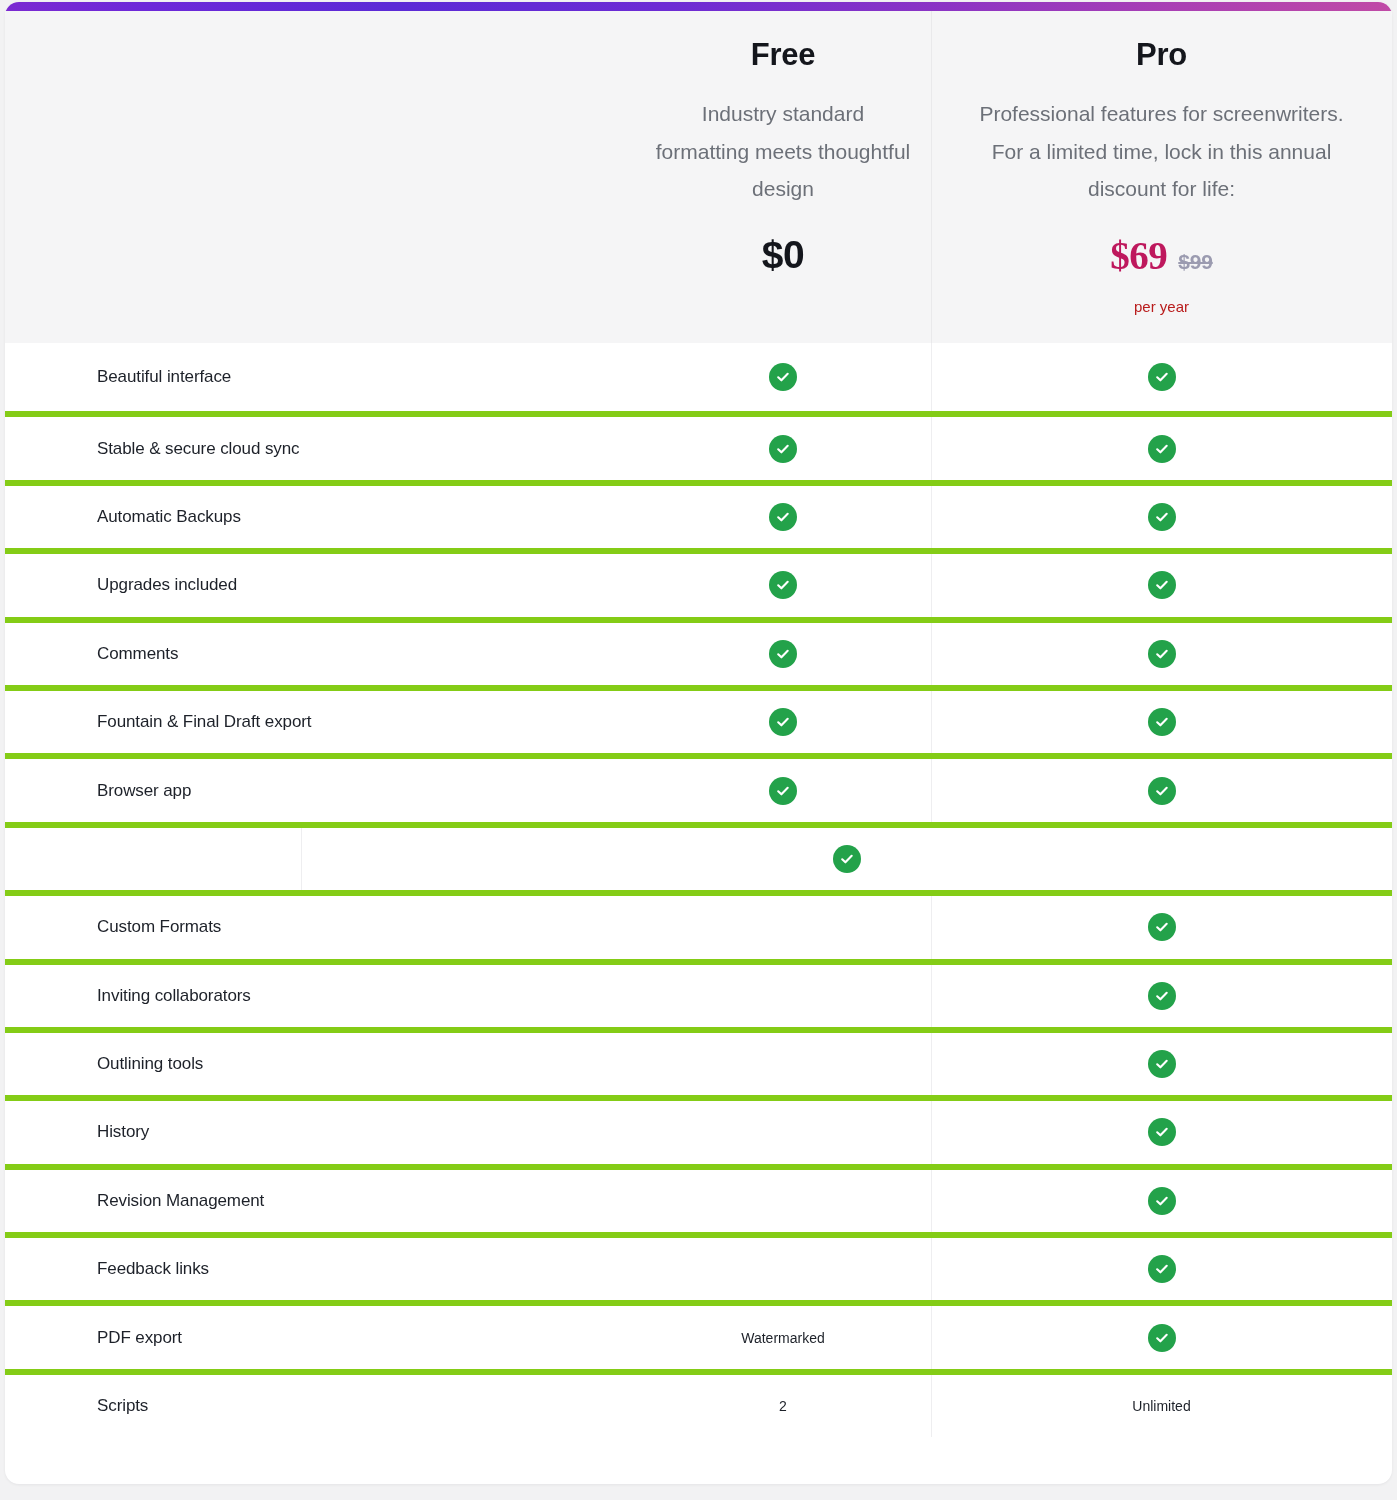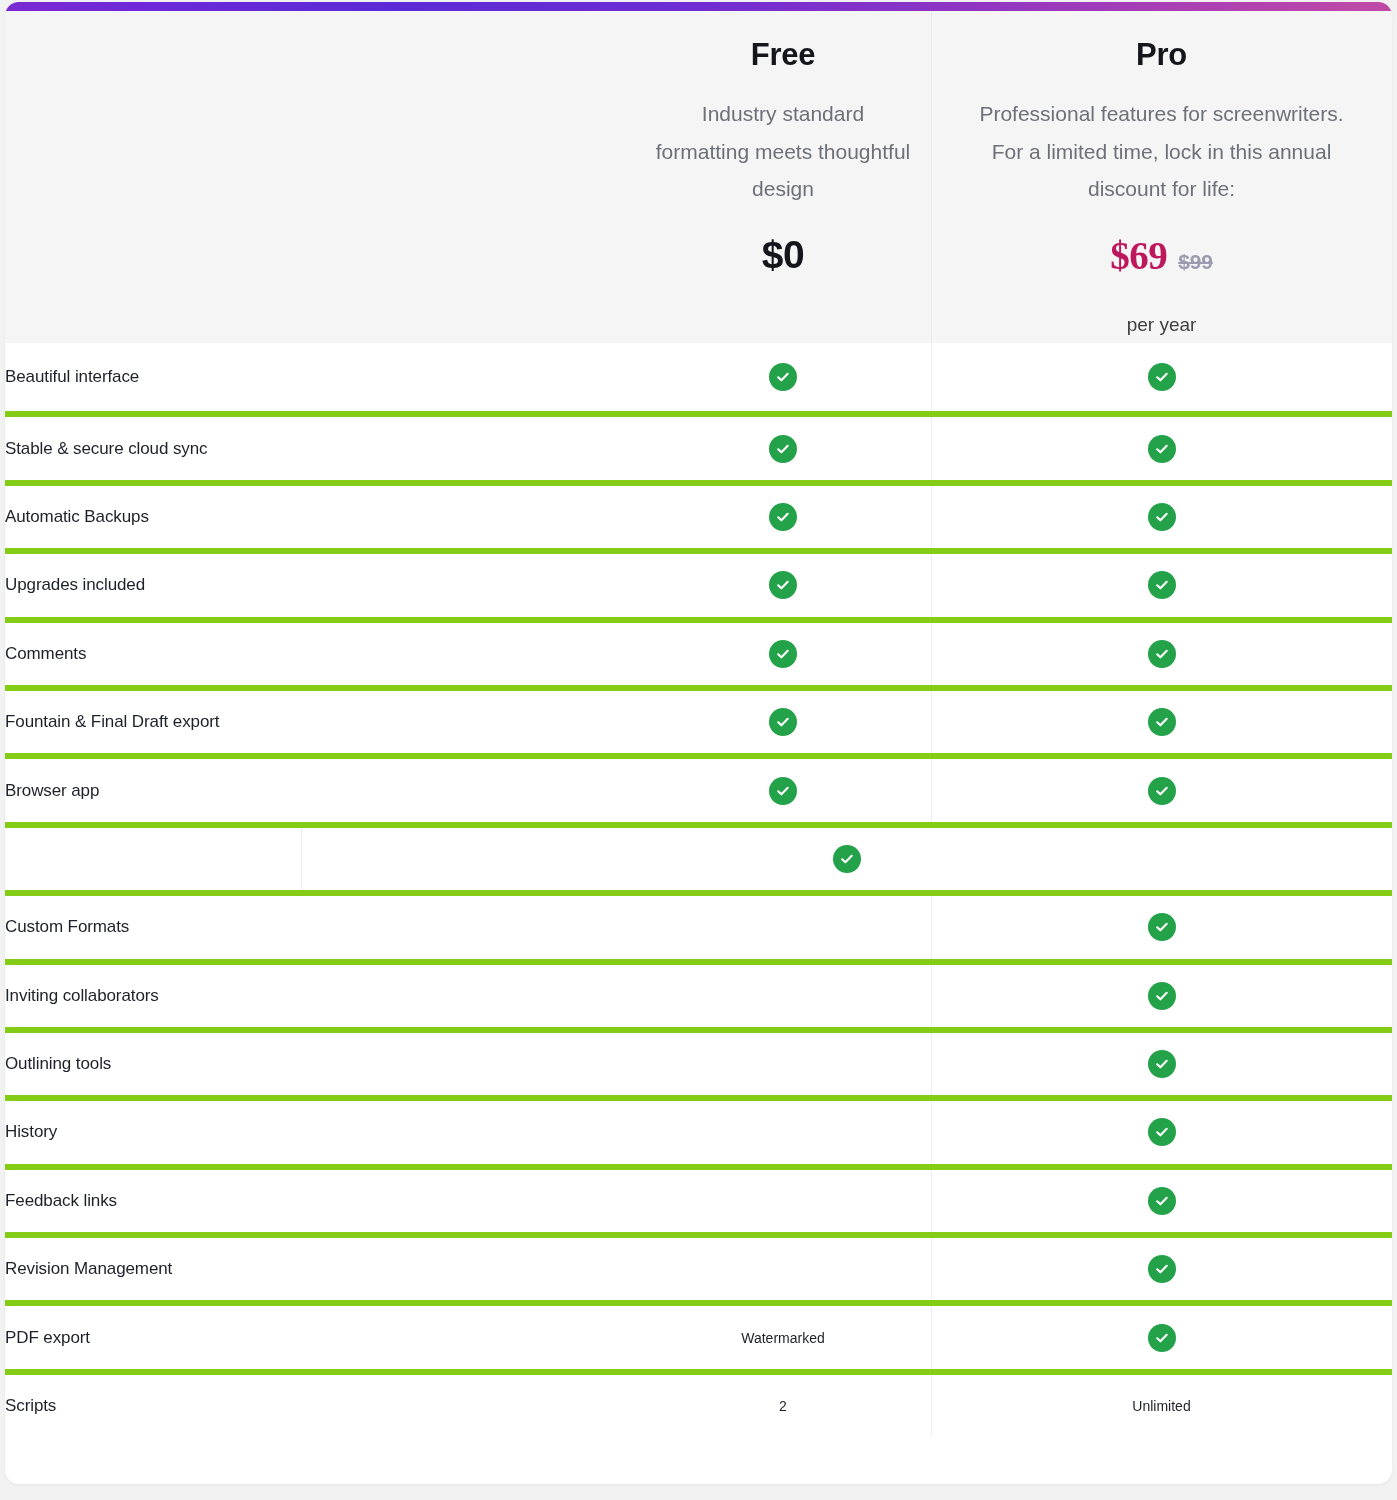--- a/index.html
+++ b/index.html
@@ -120,36 +120,37 @@
 
   .price-old {
     font-size: 21px;
     font-weight: 700;
     color: #9b9bb0;
     text-decoration: line-through;
     letter-spacing: -0.2px;
   }
 
   .price-period {
-    margin-top: 36px;
-    font-size: 19px;
-    color: #404040;
+    margin-top: 20px;
+    font-size: 15px;
+    color: #b91c1c;
   }
 
   
   .feature-row {
     height: 68.4px;
     border-top: 6px solid #84cc16;
     background: #ffffff;
   }
   .feature-row:first-of-type { border-top: none; }
 
   .feature-label {
     display: flex;
     align-items: center;
+    padding-left: 92px;
     font-size: 17px;
     color: #1d2129;
     letter-spacing: -0.1px;
   }
 
   .value-cell {
     display: flex;
     align-items: center;
     justify-content: center;
     position: relative;
@@ -380,32 +381,32 @@
           <div class="col-free value-cell"></div>
           <div class="col-pro value-cell divider">
             <span class="check">
               <svg width="14" height="14" viewBox="0 0 14 14" aria-hidden="true">
                 <path d="M2.2 7.3 L5.4 10.3 L11.7 3.8" fill="none" stroke="#ffffff" stroke-width="2.1" stroke-linecap="round" stroke-linejoin="round"></path>
               </svg>
             </span>
           </div>
         </div>
         <div class="row feature-row">
+          <div class="col-feature feature-label">Revision Management</div>
+          <div class="col-free value-cell"></div>
+          <div class="col-pro value-cell divider">
+            <span class="check">
+              <svg width="14" height="14" viewBox="0 0 14 14" aria-hidden="true">
+                <path d="M2.2 7.3 L5.4 10.3 L11.7 3.8" fill="none" stroke="#ffffff" stroke-width="2.1" stroke-linecap="round" stroke-linejoin="round"></path>
+              </svg>
+            </span>
+          </div>
+        </div>
+        <div class="row feature-row">
           <div class="col-feature feature-label">Feedback links</div>
-          <div class="col-free value-cell"></div>
-          <div class="col-pro value-cell divider">
-            <span class="check">
-              <svg width="14" height="14" viewBox="0 0 14 14" aria-hidden="true">
-                <path d="M2.2 7.3 L5.4 10.3 L11.7 3.8" fill="none" stroke="#ffffff" stroke-width="2.1" stroke-linecap="round" stroke-linejoin="round"></path>
-              </svg>
-            </span>
-          </div>
-        </div>
-        <div class="row feature-row">
-          <div class="col-feature feature-label">Revision Management</div>
           <div class="col-free value-cell"></div>
           <div class="col-pro value-cell divider">
             <span class="check">
               <svg width="14" height="14" viewBox="0 0 14 14" aria-hidden="true">
                 <path d="M2.2 7.3 L5.4 10.3 L11.7 3.8" fill="none" stroke="#ffffff" stroke-width="2.1" stroke-linecap="round" stroke-linejoin="round"></path>
               </svg>
             </span>
           </div>
         </div>
         <div class="row feature-row">

